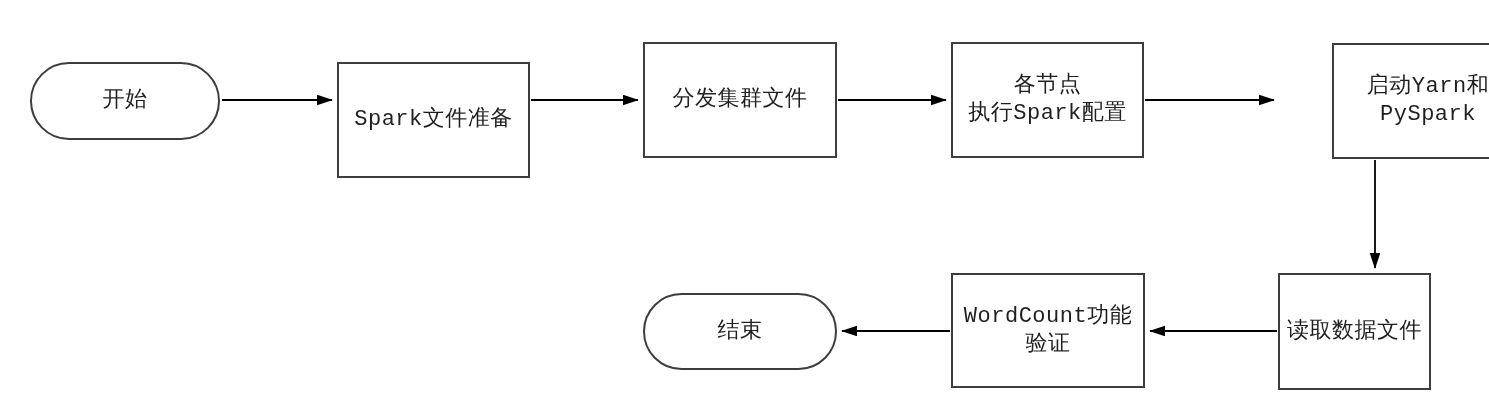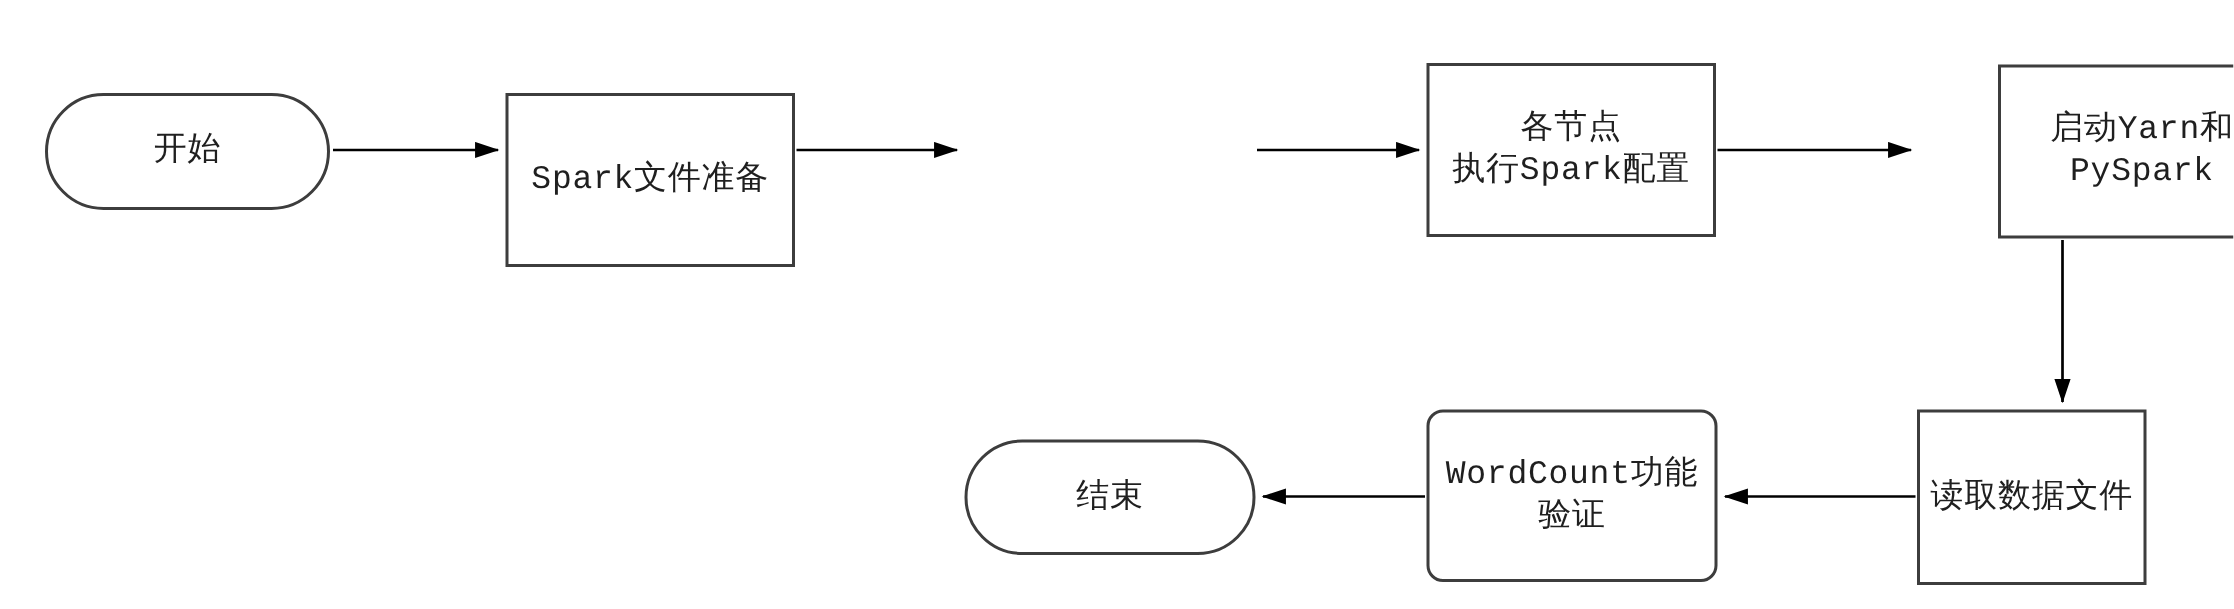--- a/index.html
+++ b/index.html
@@ -45,21 +45,21 @@
     color: #1f1f1f;
     letter-spacing: 0.5px;
   }
   
   .n-start { left: 30px;  top: 62px;  width: 190px; height: 78px;  border-radius: 39px; }
   .n-b1    { left: 337px; top: 42px;  width: 193px; height: 116px; margin-top: 20px; }
   .n-b2    { left: 643px; top: 42px;  width: 194px; height: 116px; }
   .n-b3    { left: 951px; top: 42px;  width: 193px; height: 116px; justify-content: center; }
   .n-b4    { left: 1332px; top: 43px; width: 192px; height: 116px; }
   .n-b5    { left: 1278px; top: 273px; width: 153px; height: 117px; }
-  .n-b6    { left: 951px; top: 273px; width: 194px; height: 115px; border-radius: 11px; }
+  .n-b6    { left: 951px; top: 273px; width: 194px; height: 115px; }
   .n-end   { left: 643px; top: 293px; width: 194px; height: 77px; border-radius: 39px; }
 </style>
 </head>
 <body>
 
 <div class="canvas">
 
   <svg class="edges-layer" width="1489" height="406" viewBox="0 0 1489 406" xmlns="http://www.w3.org/2000/svg">
     <defs>
       <marker id="arrowhead" markerWidth="12" markerHeight="9" refX="8.5" refY="3" orient="auto" markerUnits="strokeWidth">
@@ -76,20 +76,23 @@
   </svg>
 
   <div class="node terminator n-start">
     <span class="label">开始</span>
   </div>
 
   <div class="node n-b1">
     <span class="label">Spark文件准备</span>
   </div>
 
+  <div class="node n-b2">
+    <span class="label">分发集群文件</span>
+  </div>
 
   <div class="node n-b3">
     <span class="label">各节点
 执行Spark配置</span>
   </div>
 
   <div class="node n-b4">
     <span class="label">启动Yarn和
 PySpark</span>
   </div>

